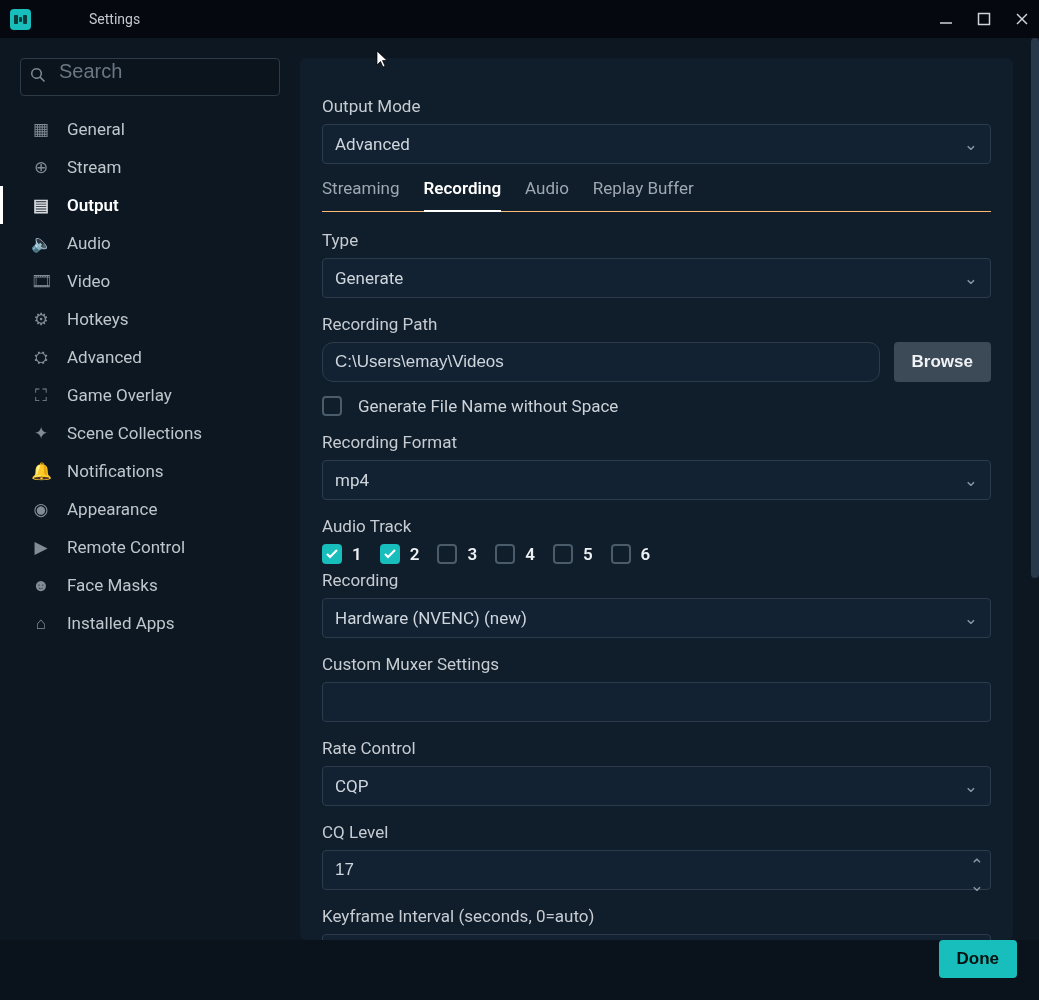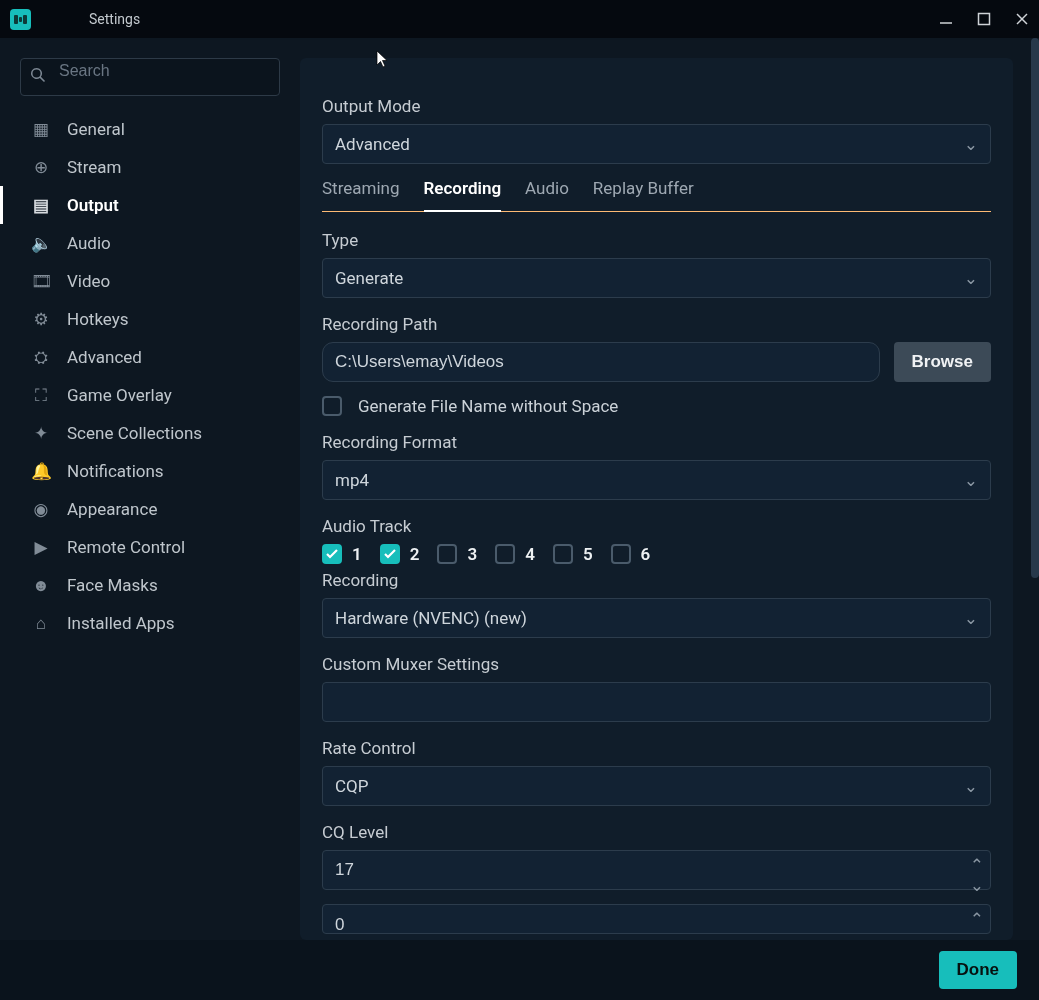--- a/index.html
+++ b/index.html
@@ -40,21 +40,21 @@
     display:flex; flex-direction:column; gap:4px;
   }
   .searchwrap { position:relative; margin-bottom:10px; }
   .searchwrap input {
     width:100%; height:38px;
     background:#0b141d;
     border:1px solid #2d3a47;
     border-radius:4px;
     color:#d8dce0;
     padding:0 12px 12px 38px;
-    font-size:16px;
+    font-size:20px;
   }
   .searchwrap input::placeholder { color:#6a7683; }
   .searchwrap .sicon { position:absolute; left:10px; top:50%; transform:translateY(-50%); color:#7c8793; }
   .navitem {
     display:flex; align-items:center; gap:16px;
     height:38px; padding:0 10px;
     color:#bfc6cc; font-size:17px;
     cursor:pointer;
     border-left:3px solid transparent;
     margin-left:-20px; padding-left:28px;
@@ -100,21 +100,21 @@
     color:#f0f2f4;font-size:17px;font-weight:600;cursor:pointer;
   }
   .chkrow { display:flex; align-items:center; gap:16px; margin-bottom:8px; }
   .chk { width:20px;height:20px;border:2px solid #4a5b6b;border-radius:4px;display:inline-flex;align-items:center;justify-content:center;}
   .chk.on { background:#17bebb;border-color:#17bebb;color:#0b141d;}
   .tracks { display:flex; gap:18px; align-items:center; margin-bottom:6px;}
   .trackitem { display:flex;align-items:center;gap:10px; font-size:17px; font-weight:600; color:#eef1f3;}
   
   .footer {
     height:60px;background:#0a131c;
-    display:flex;align-items:center;justify-content:flex-end;
+    display:flex;justify-content:flex-end;
     padding:0 22px;
   }
   .donebtn {
     height:38px;padding:0 18px;background:#17bebb;border:none;border-radius:4px;
     color:#07110f;font-size:17px;font-weight:700;cursor:pointer;
   }
   .caret { color:#8a97a3; }
   .cursor { position:absolute; left:376px; top:12px; color:#fff; font-size:16px; pointer-events:none;}
   .vscroll { position:absolute; right:0; top:0; width:8px; height:560px; background:#27384a; border-radius:4px;}
 </style>
@@ -323,20 +323,21 @@
 
       <div class="label">CQ Level</div>
       <div class="numinput">
         <input value="17" style="">
         <span class="spin">
             <span>⌃</span>
             <span>⌄</span>
           </span>
       </div>
 
+      <div class="label">Keyframe Interval (seconds, 0=auto)</div>
       <div class="numinput" style="height:30px;overflow:hidden;margin-bottom:0;">
         <input style="position: relative; top: 6px;" value="0">
         <span class="spin">
             <span>⌃</span>
           </span>
       </div>
 
     </div>
   </div>
 </div>

